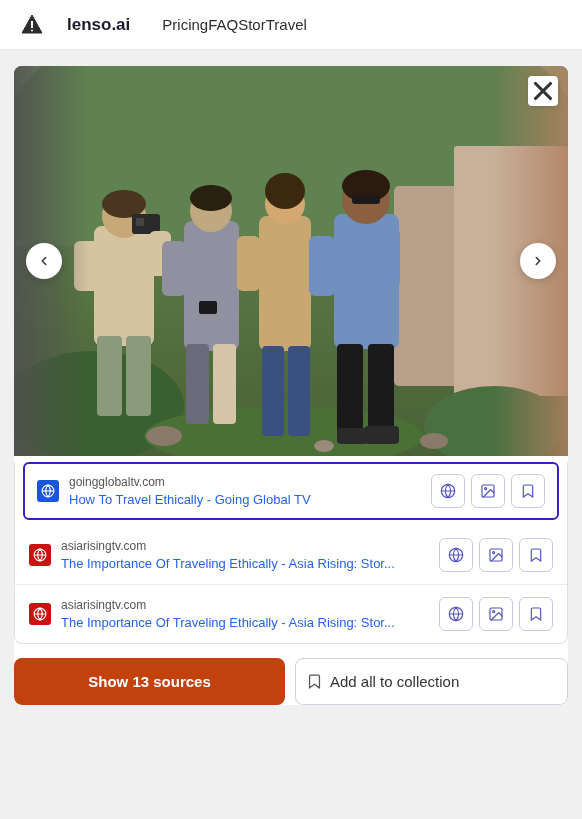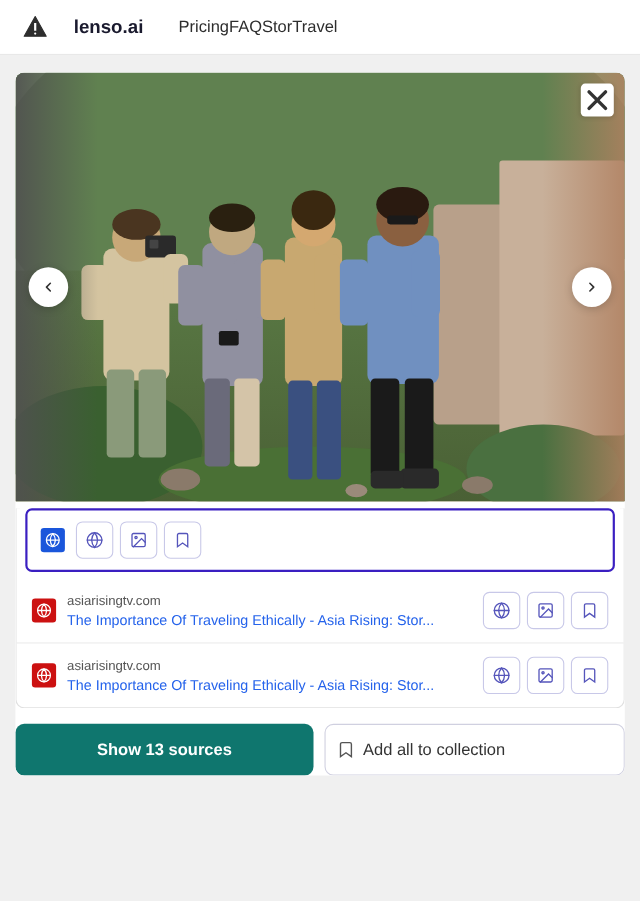--- a/index.html
+++ b/index.html
@@ -208,21 +208,21 @@
 
     
     .footer-buttons {
       display: flex;
       gap: 10px;
       margin-top: 14px;
     }
     .btn-show-sources {
       flex: 1;
       padding: 14px 10px;
-      background: #0f766e;
+      background: #c2410c;
       color: #fff;
       border: none;
       border-radius: 8px;
       font-size: 15px;
       font-weight: 600;
       cursor: pointer;
     }
     .btn-add-collection {
       flex: 1;
       padding: 14px 10px;
@@ -384,20 +384,24 @@
     <div class="sources-container">
 
       <div class="source-card active">
         <div class="source-favicon favicon-globe">
           <svg width="14" height="14" viewBox="0 0 24 24" fill="none" stroke="#fff" stroke-width="2">
             <circle cx="12" cy="12" r="10"></circle>
             <line x1="2" y1="12" x2="22" y2="12"></line>
             <path d="M12 2a15.3 15.3 0 0 1 4 10 15.3 15.3 0 0 1-4 10 15.3 15.3 0 0 1-4-10 15.3 15.3 0 0 1 4-10z"></path>
           </svg>
         </div>
+        <div class="source-info">
+          <div class="source-domain">goingglobaltv.com</div>
+          <a class="source-title" href="#">How To Travel Ethically - Going Global TV</a>
+        </div>
         <div class="source-actions">
           <button class="action-btn" title="Visit website">
             <svg viewBox="0 0 24 24" fill="none" stroke="currentColor" stroke-width="1.8" stroke-linecap="round">
               <circle cx="12" cy="12" r="10"></circle>
               <line x1="2" y1="12" x2="22" y2="12"></line>
               <path d="M12 2a15.3 15.3 0 0 1 4 10 15.3 15.3 0 0 1-4 10 15.3 15.3 0 0 1-4-10 15.3 15.3 0 0 1 4-10z"></path>
             </svg>
           </button>
           <button class="action-btn" title="View image">
             <svg viewBox="0 0 24 24" fill="none" stroke="currentColor" stroke-width="1.8" stroke-linecap="round">

